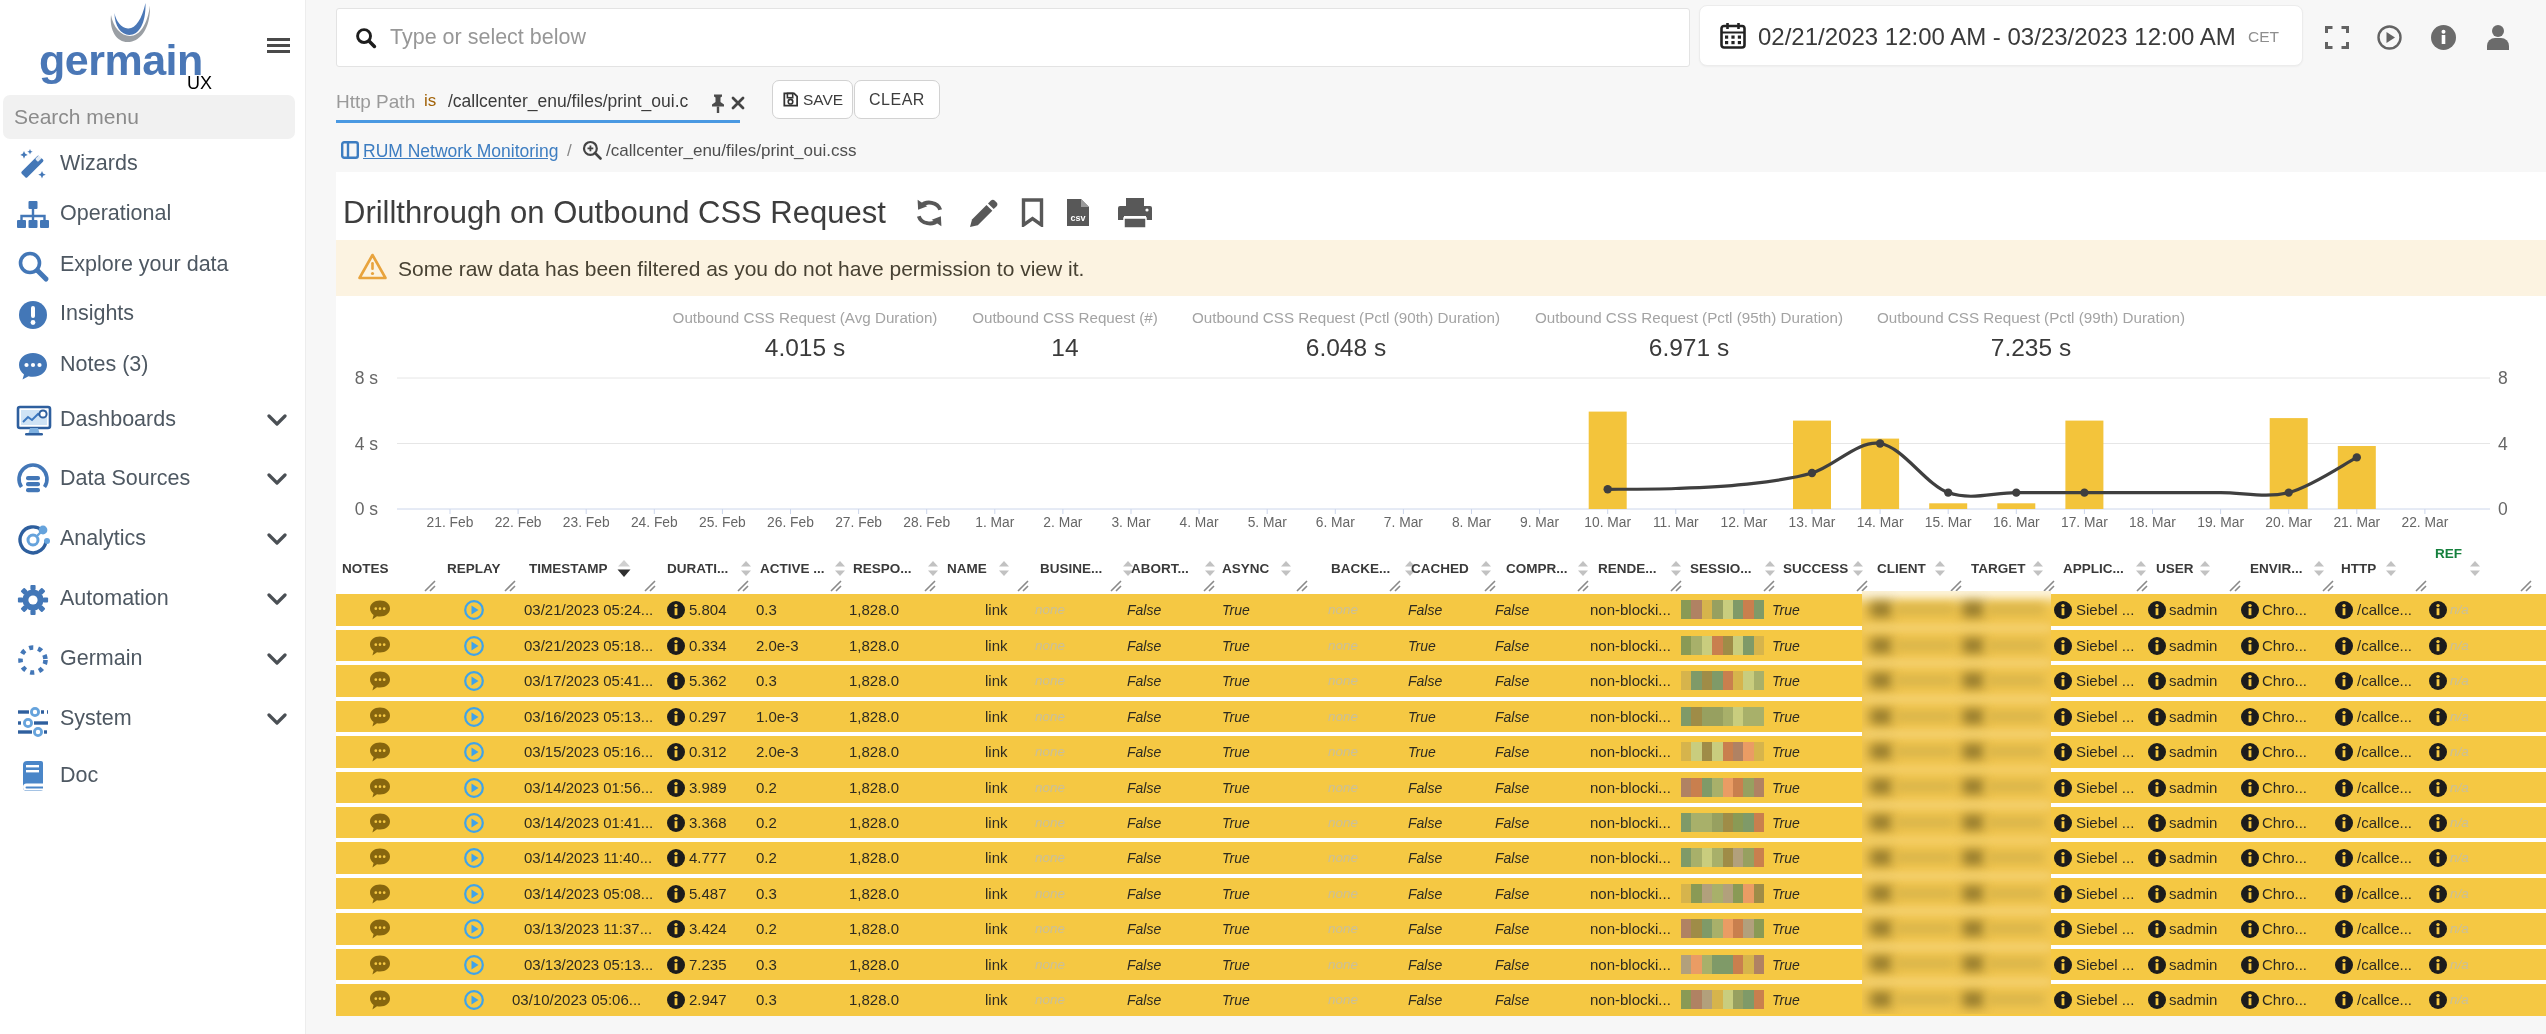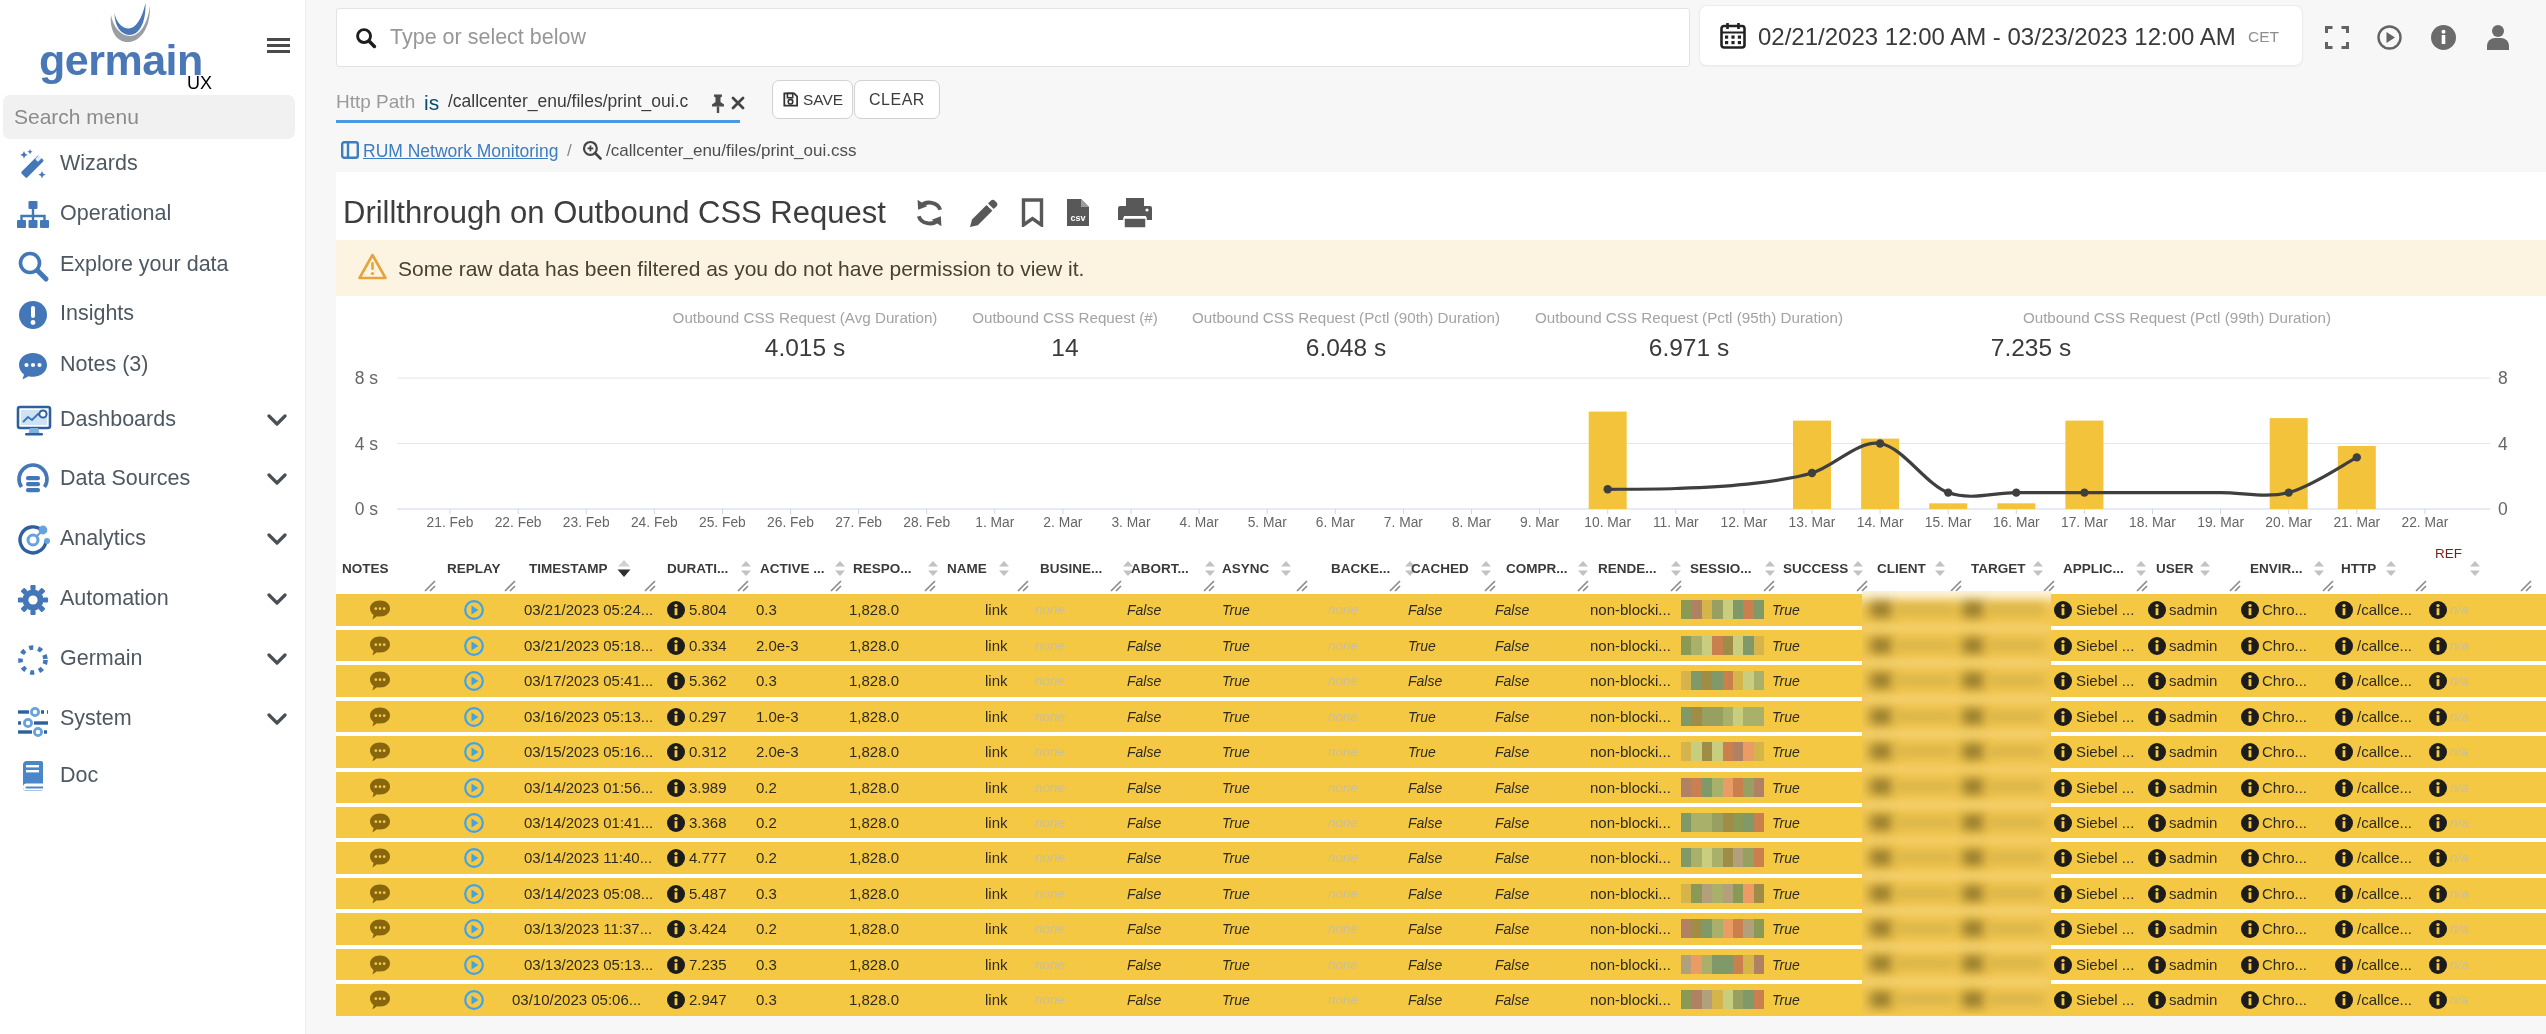--- a/index.html
+++ b/index.html
@@ -190,21 +190,21 @@
 <svg class="ab" style="left:2431px;top:25px" width="25" height="25" viewBox="0 0 25 25">
 <circle cx="12.5" cy="12.5" r="12.5" fill="#6b6b6b"></circle>
 <rect x="10.7" y="10" width="3.6" height="9" fill="#fff"></rect>
 <circle cx="12.5" cy="6.7" r="2" fill="#fff"></circle>
 </svg>
 <svg class="ab" style="left:2486px;top:24px" width="24" height="26" viewBox="0 0 24 26">
 <circle cx="12" cy="7" r="6" fill="#6b6b6b"></circle>
 <path d="M1 26 v-4 a8 8 0 0 1 8 -8 h6 a8 8 0 0 1 8 8 v4z" fill="#6b6b6b"></path>
 </svg>
 <div class="ab" style="left:336px;top:91px;font-size:19px;color:#9a9a9a">Http Path</div>
-<div class="ab" style="left:424px;top:91px;font-size:21px;color:#0c4a6e">is</div>
+<div class="ab" style="left:424px;top:91px;font-size:17px;color:#a16207">is</div>
 <div class="ab" style="left:448px;top:91px;width:258px;overflow:hidden;font-size:17.5px;color:#3c3c3c">/callcenter_enu/files/print_oui.c</div>
 <svg class="ab" style="left:709px;top:93px" width="18" height="21" viewBox="0 0 18 21">
 <path d="M5 1.5 h8 v2 l-1.5 1 v4.5 l3.5 2.5 v2 H3 v-2 l3.5 -2.5 V4.5 L5 3.5z" fill="#4c4c4c"></path>
 <line x1="9" y1="13.5" x2="9" y2="20" stroke="#4c4c4c" stroke-width="2.4"></line>
 </svg>
 <svg class="ab" style="left:731px;top:96px" width="14" height="14" viewBox="0 0 14 14">
 <path d="M2 2 L12 12 M12 2 L2 12" stroke="#444" stroke-width="2.8" stroke-linecap="round"></path>
 </svg>
 <div class="ab" style="left:336px;top:120px;width:404px;height:3px;background:#4a99e2"></div>
 <div class="ab" style="left:772px;top:80px;width:81px;height:39px;background:#fff;border:1px solid #d2d2d2;border-radius:7px"></div>
@@ -263,21 +263,21 @@
 </svg>
 <div class="ab" style="left:398px;top:257px;font-size:21px;color:#474132">Some raw data has been filtered as you do not have permission to view it.</div>
 <div class="ab" style="left:505px;top:309px;width:600px;text-align:center;font-size:15.2px;color:#a3a3a3">Outbound CSS Request (Avg Duration)</div>
 <div class="ab" style="left:505px;top:334px;width:600px;text-align:center;font-size:24.5px;color:#3a3a3a">4.015 s</div>
 <div class="ab" style="left:765px;top:309px;width:600px;text-align:center;font-size:15.2px;color:#a3a3a3">Outbound CSS Request (#)</div>
 <div class="ab" style="left:765px;top:334px;width:600px;text-align:center;font-size:24.5px;color:#3a3a3a">14</div>
 <div class="ab" style="left:1046px;top:309px;width:600px;text-align:center;font-size:15.2px;color:#a3a3a3">Outbound CSS Request (Pctl (90th) Duration)</div>
 <div class="ab" style="left:1046px;top:334px;width:600px;text-align:center;font-size:24.5px;color:#3a3a3a">6.048 s</div>
 <div class="ab" style="left:1389px;top:309px;width:600px;text-align:center;font-size:15.2px;color:#a3a3a3">Outbound CSS Request (Pctl (95th) Duration)</div>
 <div class="ab" style="left:1389px;top:334px;width:600px;text-align:center;font-size:24.5px;color:#3a3a3a">6.971 s</div>
-<div class="ab" style="left:1731px;top:309px;width:600px;text-align:right;font-size:15.2px;color:#a3a3a3">Outbound CSS Request (Pctl (99th) Duration)</div>
+<div class="ab" style="left:1731px;top:309px;width:600px;text-align:center;font-size:15.2px;color:#a3a3a3">Outbound CSS Request (Pctl (99th) Duration)</div>
 <div class="ab" style="left:1731px;top:334px;width:600px;text-align:center;font-size:24.5px;color:#3a3a3a">7.235 s</div>
 <svg class="ab" style="left:330px;top:360px" width="2216" height="178" viewBox="0 0 2216 178">
     <line x1="67" y1="18.0" x2="2160" y2="18.0" stroke="#e6e6e6" stroke-width="1"></line>
     <line x1="67" y1="83.5" x2="2160" y2="83.5" stroke="#e6e6e6" stroke-width="1"></line>
     <line x1="67" y1="149" x2="2160" y2="149" stroke="#ccd6eb" stroke-width="1"></line>
     <text x="48" y="24.0" font-size="17.5" fill="#666" text-anchor="end" font-family="Liberation Sans">8 s</text>
     <text x="48" y="89.5" font-size="17.5" fill="#666" text-anchor="end" font-family="Liberation Sans">4 s</text>
     <text x="48" y="155.0" font-size="17.5" fill="#666" text-anchor="end" font-family="Liberation Sans">0 s</text>
     <text x="2168" y="24.0" font-size="17.5" fill="#666" font-family="Liberation Sans">8</text>
     <text x="2168" y="89.5" font-size="17.5" fill="#666" font-family="Liberation Sans">4</text>
@@ -451,21 +451,21 @@
 <div class="ab" style="left:2250px;top:561px;font-size:13.5px;font-weight:bold;color:#3a3a3a">ENVIR...</div>
 <svg class="ab" style="left:2313px;top:560px" width="12" height="17" viewBox="0 0 12 17">
 <path d="M6 1 L11 6.5 H1z" fill="#c2c2c2"></path>
     <path d="M6 16 L1 10.5 H11z" fill="#c2c2c2"></path>
   </svg>
 <div class="ab" style="left:2341px;top:561px;font-size:13.5px;font-weight:bold;color:#3a3a3a">HTTP</div>
 <svg class="ab" style="left:2385px;top:560px" width="12" height="17" viewBox="0 0 12 17">
 <path d="M6 1 L11 6.5 H1z" fill="#c2c2c2"></path>
     <path d="M6 16 L1 10.5 H11z" fill="#c2c2c2"></path>
   </svg>
-<div class="ab" style="left:2435px;top:546px;font-size:13.5px;font-weight:normal;color:#7f1d1d">REF</div>
+<div class="ab" style="left:2435px;top:546px;font-size:13.5px;font-weight:bold;color:#15803d">REF</div>
 <svg class="ab" style="left:2469px;top:560px" width="12" height="17" viewBox="0 0 12 17">
 <path d="M6 1 L11 6.5 H1z" fill="#c2c2c2"></path>
     <path d="M6 16 L1 10.5 H11z" fill="#c2c2c2"></path>
   </svg>
 <svg class="ab" style="left:616px;top:559px" width="16" height="19" viewBox="0 0 16 19">
 <path d="M8 1 L14 7.5 H2z" fill="#d0d0d0"></path>
     <path d="M8 18 L1.5 10.5 H14.5z" fill="#2f2f2f"></path>
   </svg>
 <svg class="ab" style="left:424px;top:580px" width="12" height="12" viewBox="0 0 12 12">
 <path d="M1 11 L11 1 M6 11 L11 6" stroke="#8a8a8a" stroke-width="1.6"></path>

